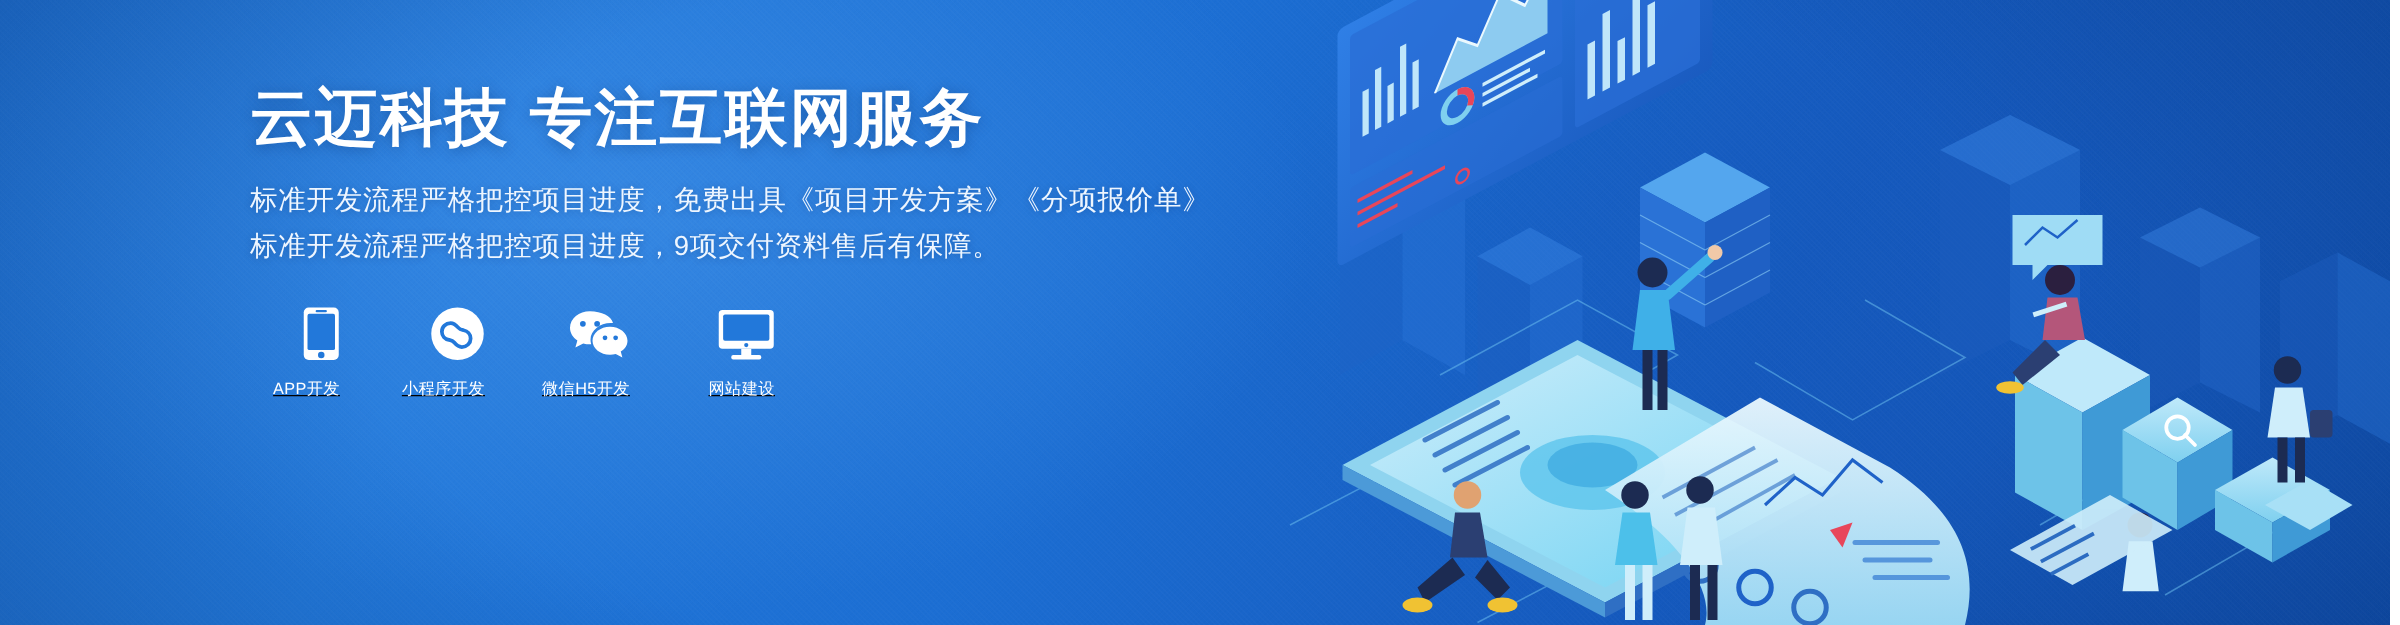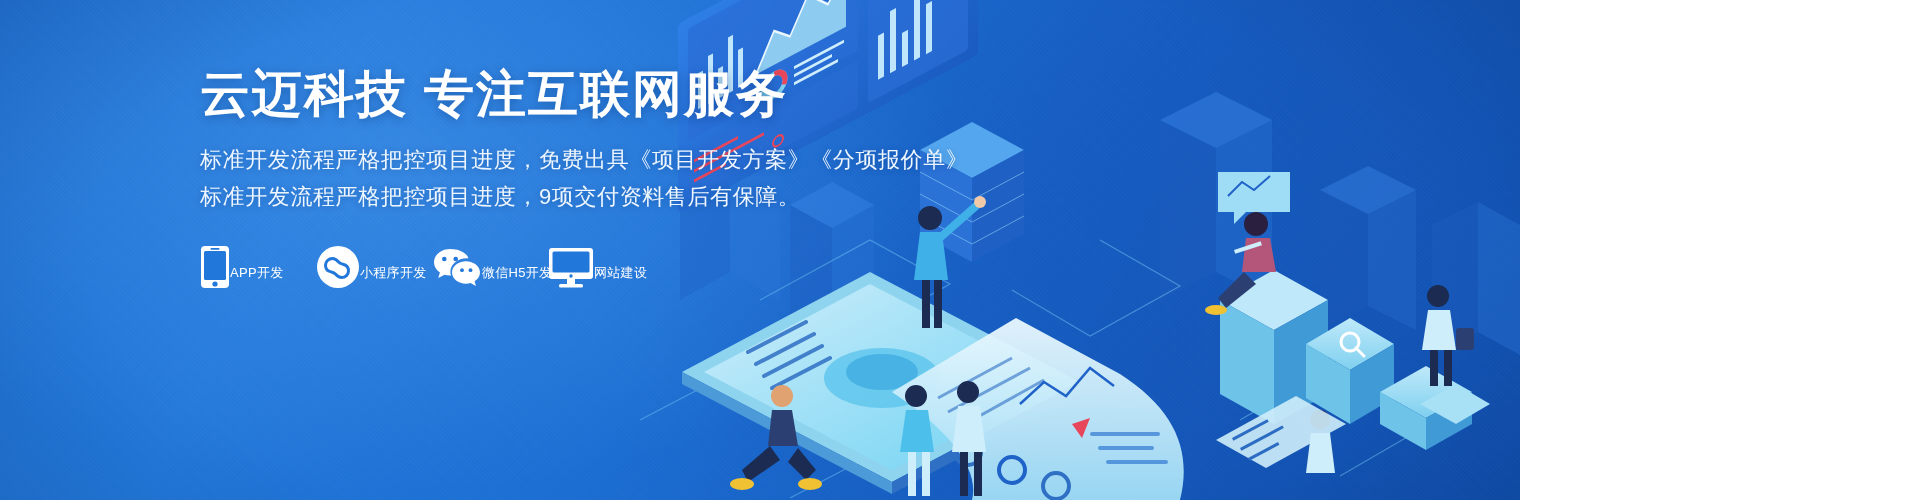--- a/index.html
+++ b/index.html
@@ -1,21 +1,21 @@
 <!DOCTYPE html>
 <html><head>
 <meta charset="utf-8">
 <style>
   html,body{margin:0;padding:0;}
   body{
     width:1920px;height:500px;overflow:hidden;
     font-family:"Liberation Sans","DejaVu Sans",sans-serif;
   }
   .banner{
-    position:relative;width:1520px;height:500px;overflow:hidden;
+    position:relative;width:1912px;height:500px;overflow:hidden;
     background:
       radial-gradient(ellipse 900px 520px at 26% 34%, rgba(70,150,235,.55) 0%, rgba(70,150,235,0) 62%),
       radial-gradient(ellipse 1100px 700px at 88% 44%, rgba(22,90,190,.55) 0%, rgba(22,90,190,0) 64%),
       linear-gradient(116deg,#1f6fd0 0%,#2278da 22%,#1c6ed3 46%,#1559bd 72%,#0f4ba8 100%);
   }
   
   .texture{
     position:absolute;inset:0;pointer-events:none;opacity:.16;
     background-image:
       repeating-linear-gradient(45deg, rgba(255,255,255,.10) 0 1px, rgba(255,255,255,0) 1px 3px),
@@ -34,21 +34,21 @@
     text-shadow:0 2px 10px rgba(4,40,100,.35);
   }
   .sub{margin-top:20px;}
   .sub-line{
     font-size:22px;line-height:1.66;color:#eef6ff;letter-spacing:.6px;white-space:nowrap;
     text-shadow:0 1px 6px rgba(4,40,100,.3);
   }
 
   
   .services{margin-top:28px;display:flex;align-items:flex-start;gap:44px;}
-  .service{width:72px;display:flex;flex-direction:row;align-items:center;cursor:pointer;}
+  .service{width:72px;display:flex;flex-direction:column;align-items:flex-end;cursor:pointer;text-decoration:underline;}
   .service .glyph{height:46px;display:flex;align-items:flex-end;justify-content:center;}
   .service svg{display:block;}
   .service .lbl{
     margin-top:13px;font-size:13px;color:#ffffff;white-space:nowrap;letter-spacing:.3px;
   }
 
   
   .illus{position:absolute;right:0;top:0;width:900px;height:500px;z-index:4;}
   .illus svg{display:block;width:900px;height:500px;}
 </style>

